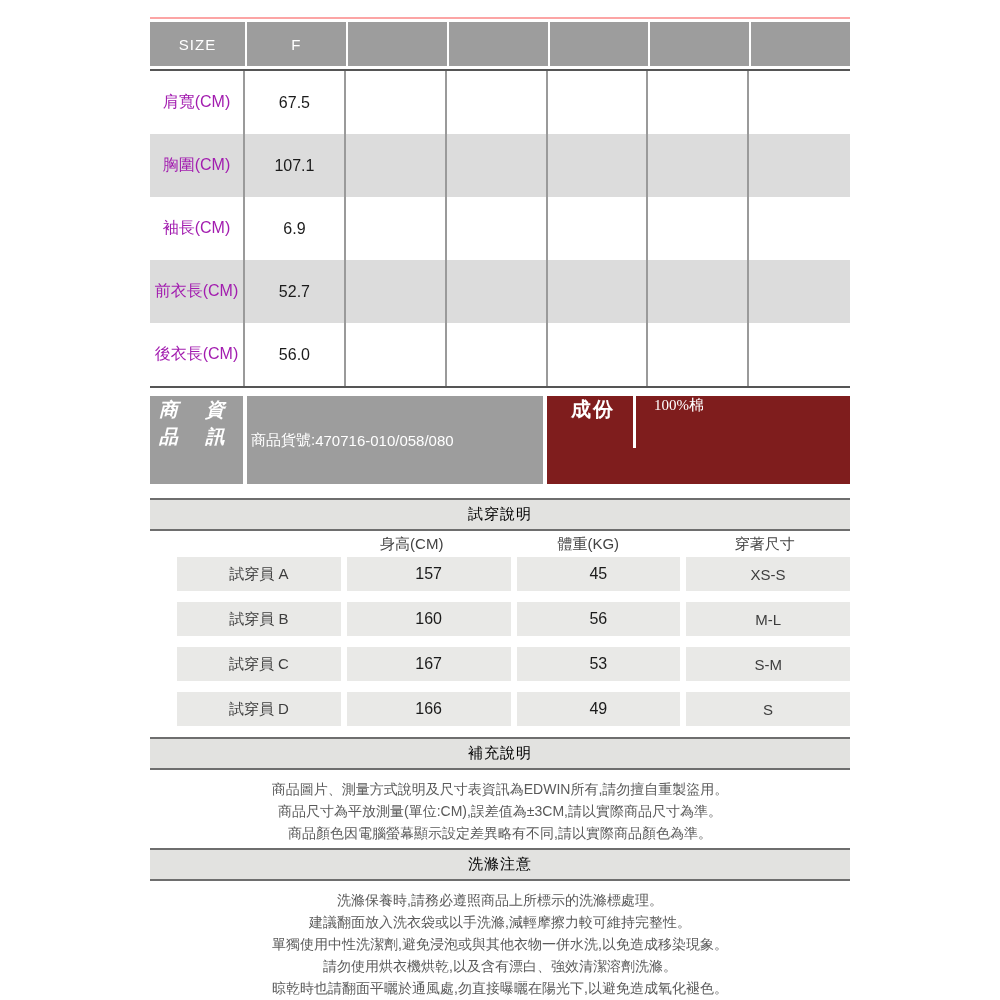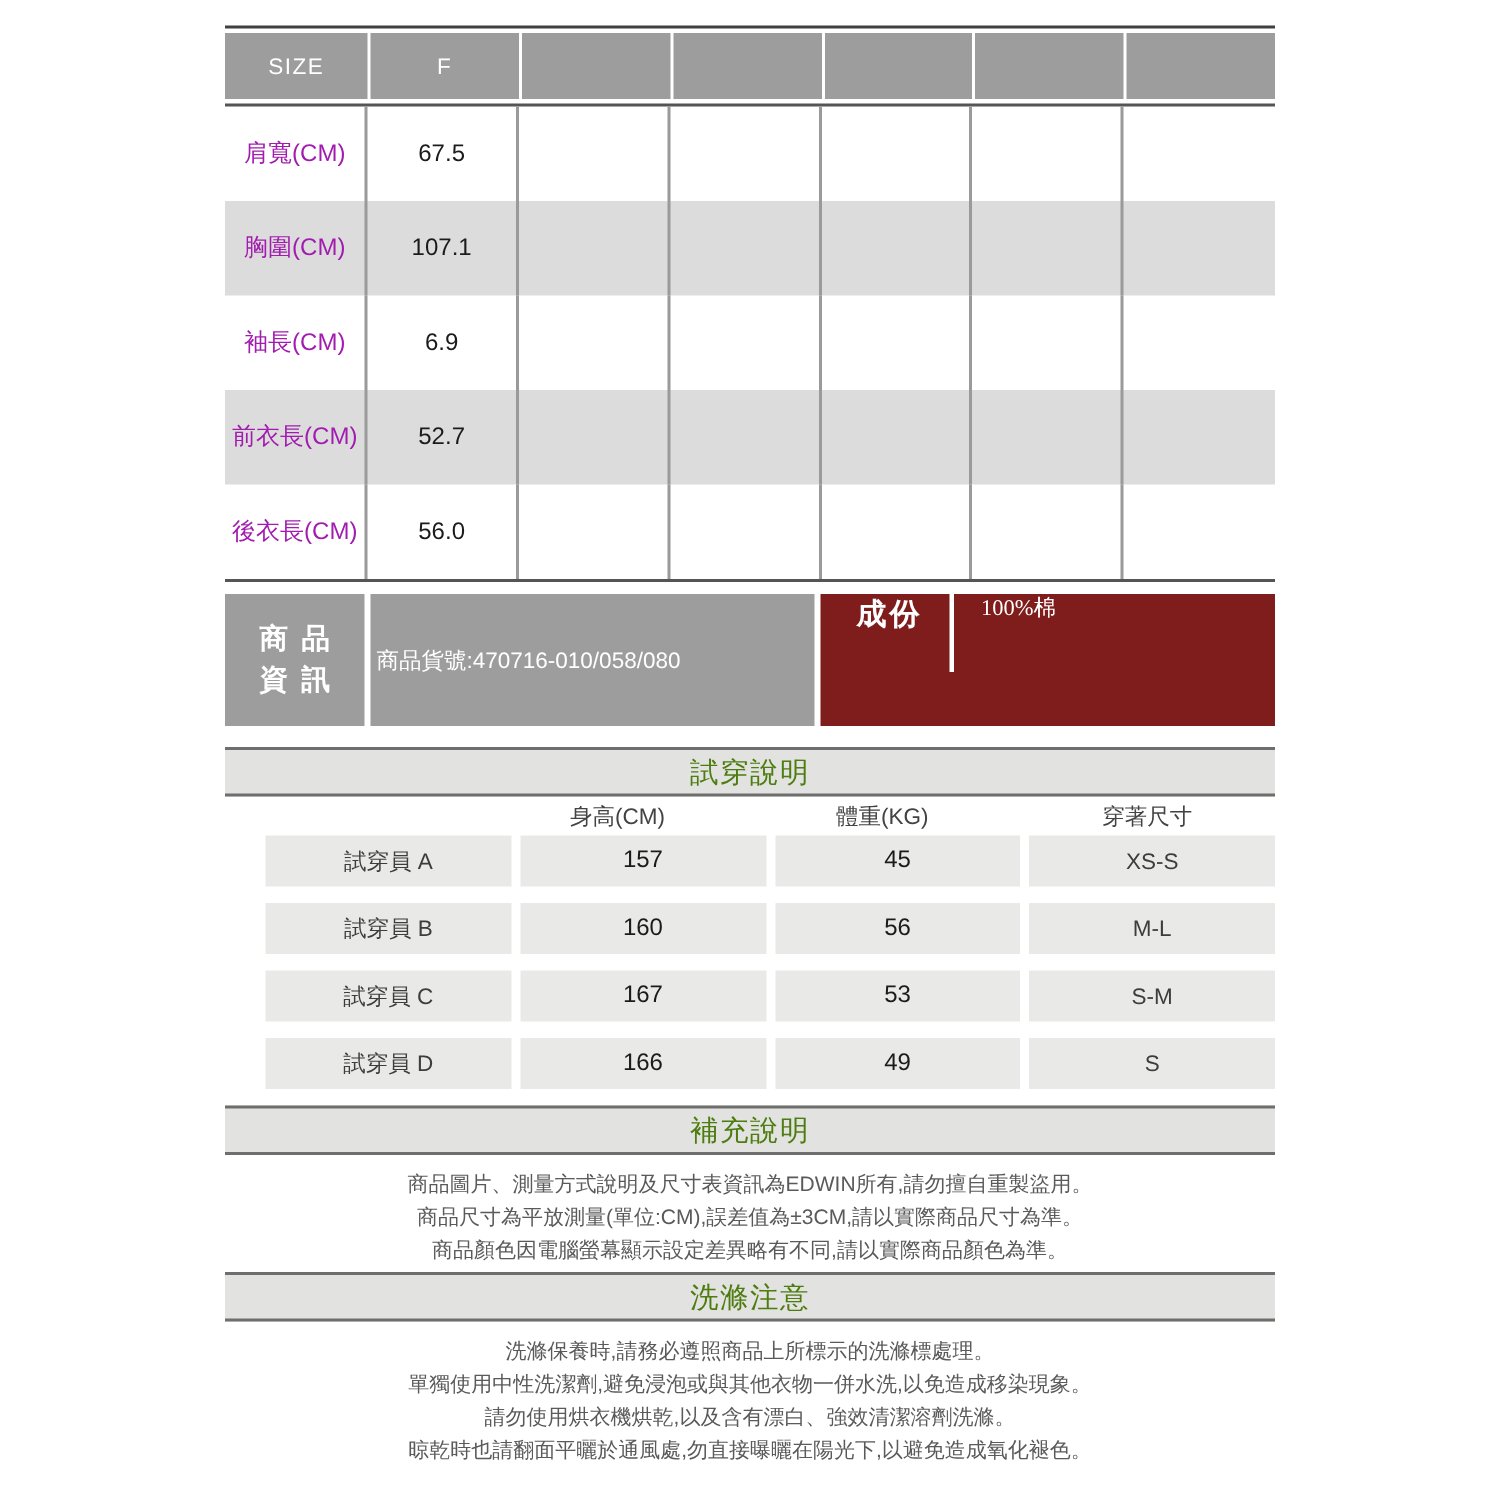--- a/index.html
+++ b/index.html
@@ -5,21 +5,21 @@
   * { box-sizing: border-box; margin: 0; padding: 0; }
   html, body { background: #ffffff; }
   body {
     width: 1000px; height: 1000px; margin: 0;
     font-family: "Liberation Sans", "DejaVu Sans", sans-serif;
     color: #4a4a4a;
   }
   .page { width: 700px; margin: 0 auto; padding-top: 17px; }
 
   
-  .size-table { border-top: 2px solid #404040; padding-top: 3px; }
+  .size-table { border-top: 2px solid #fca5a5; padding-top: 3px; }
   .size-head { display: grid; grid-template-columns: 95px repeat(6, 1fr); column-gap: 2px; }
   .size-head .hcell {
     background: #9d9d9d; height: 44px; color: #ffffff;
     display: flex; align-items: center; justify-content: center;
     font-size: 15px; letter-spacing: 1px;
   }
   .size-body { margin-top: 3px; border-top: 2px solid #555555; border-bottom: 2px solid #555555; }
   .size-row { display: grid; grid-template-columns: 95px repeat(6, 1fr); height: 63px; }
   .size-row.alt { background: #dcdcdc; }
   .size-row .cell {
@@ -27,43 +27,43 @@
     display: flex; align-items: center; justify-content: center;
   }
   .size-row .cell:last-child { border-right: none; }
   .size-row .label { font-size: 16px; color: #a21caf; }
   .size-row .value { font-size: 16px; color: #1b1b1b; }
 
   
   .info-block { display: flex; gap: 4px; height: 88px; margin-top: 8px; }
   .info-title {
     width: 93px; background: #9d9d9d; color: #ffffff;
-    display: flex; flex-direction: column; align-items: center; justify-content: center;
-    font-size: 19px; font-weight: bold; line-height: 27px;
+    display: flex; flex-direction: row; justify-content: center;
+    font-size: 19px; font-weight: bold; line-height: 27px; font-style: italic;
   }
   .info-title span { letter-spacing: 9px; margin-left: 9px; }
   .info-mid { width: 296px; display: flex; flex-direction: column; gap: 5px; }
   .info-mid .irow {
     background: #9d9d9d; flex: 1; color: #ffffff; font-size: 15px;
     display: flex; align-items: center; padding-left: 4px;
   }
   .info-comp {
     flex: 1; background: #7f1d1d; color: #ffffff;
     display: flex; align-items: flex-start; padding-left: 24px;
   }
   .comp-label { font-size: 20px; font-weight: bold; letter-spacing: 2px; }
   .comp-divider { width: 3px; height: 52px; background: #ffffff; margin: 0 18px; }
   .comp-value { font-size: 15px; font-family: Liberation Serif, serif; }
 
   
   .section-bar {
     height: 33px; background: #e2e2e0;
     border-top: 2px solid #6e6e6e; border-bottom: 2px solid #6e6e6e;
     display: flex; align-items: center; justify-content: center;
-    font-size: 19px; color: #4d7c0f; letter-spacing: 1px;
+    font-size: 15px; color: #000000; letter-spacing: 1px;
   }
 
   
   .fit-section { margin-top: 14px; }
   .fit-head {
     display: grid; grid-template-columns: repeat(4, 1fr); column-gap: 6px;
     height: 26px; align-items: center; text-align: center;
     font-size: 15px; color: #434343;
   }
   .fit-row {
@@ -214,19 +214,20 @@
   </div>
 
   <div class="wash-section">
     <div class="wash-bar-wrap">
       <div class="section-bar">
         <span>洗滌注意</span>
       </div>
     </div>
     <div class="notes wash">
       <div>洗滌保養時,請務必遵照商品上所標示的洗滌標處理。</div>
+      <div>建議翻面放入洗衣袋或以手洗滌,減輕摩擦力較可維持完整性。</div>
       <div>單獨使用中性洗潔劑,避免浸泡或與其他衣物一併水洗,以免造成移染現象。</div>
       <div>請勿使用烘衣機烘乾,以及含有漂白、強效清潔溶劑洗滌。</div>
       <div>晾乾時也請翻面平曬於通風處,勿直接曝曬在陽光下,以避免造成氧化褪色。</div>
     </div>
   </div>
 
 </div>
 
 </body></html>

